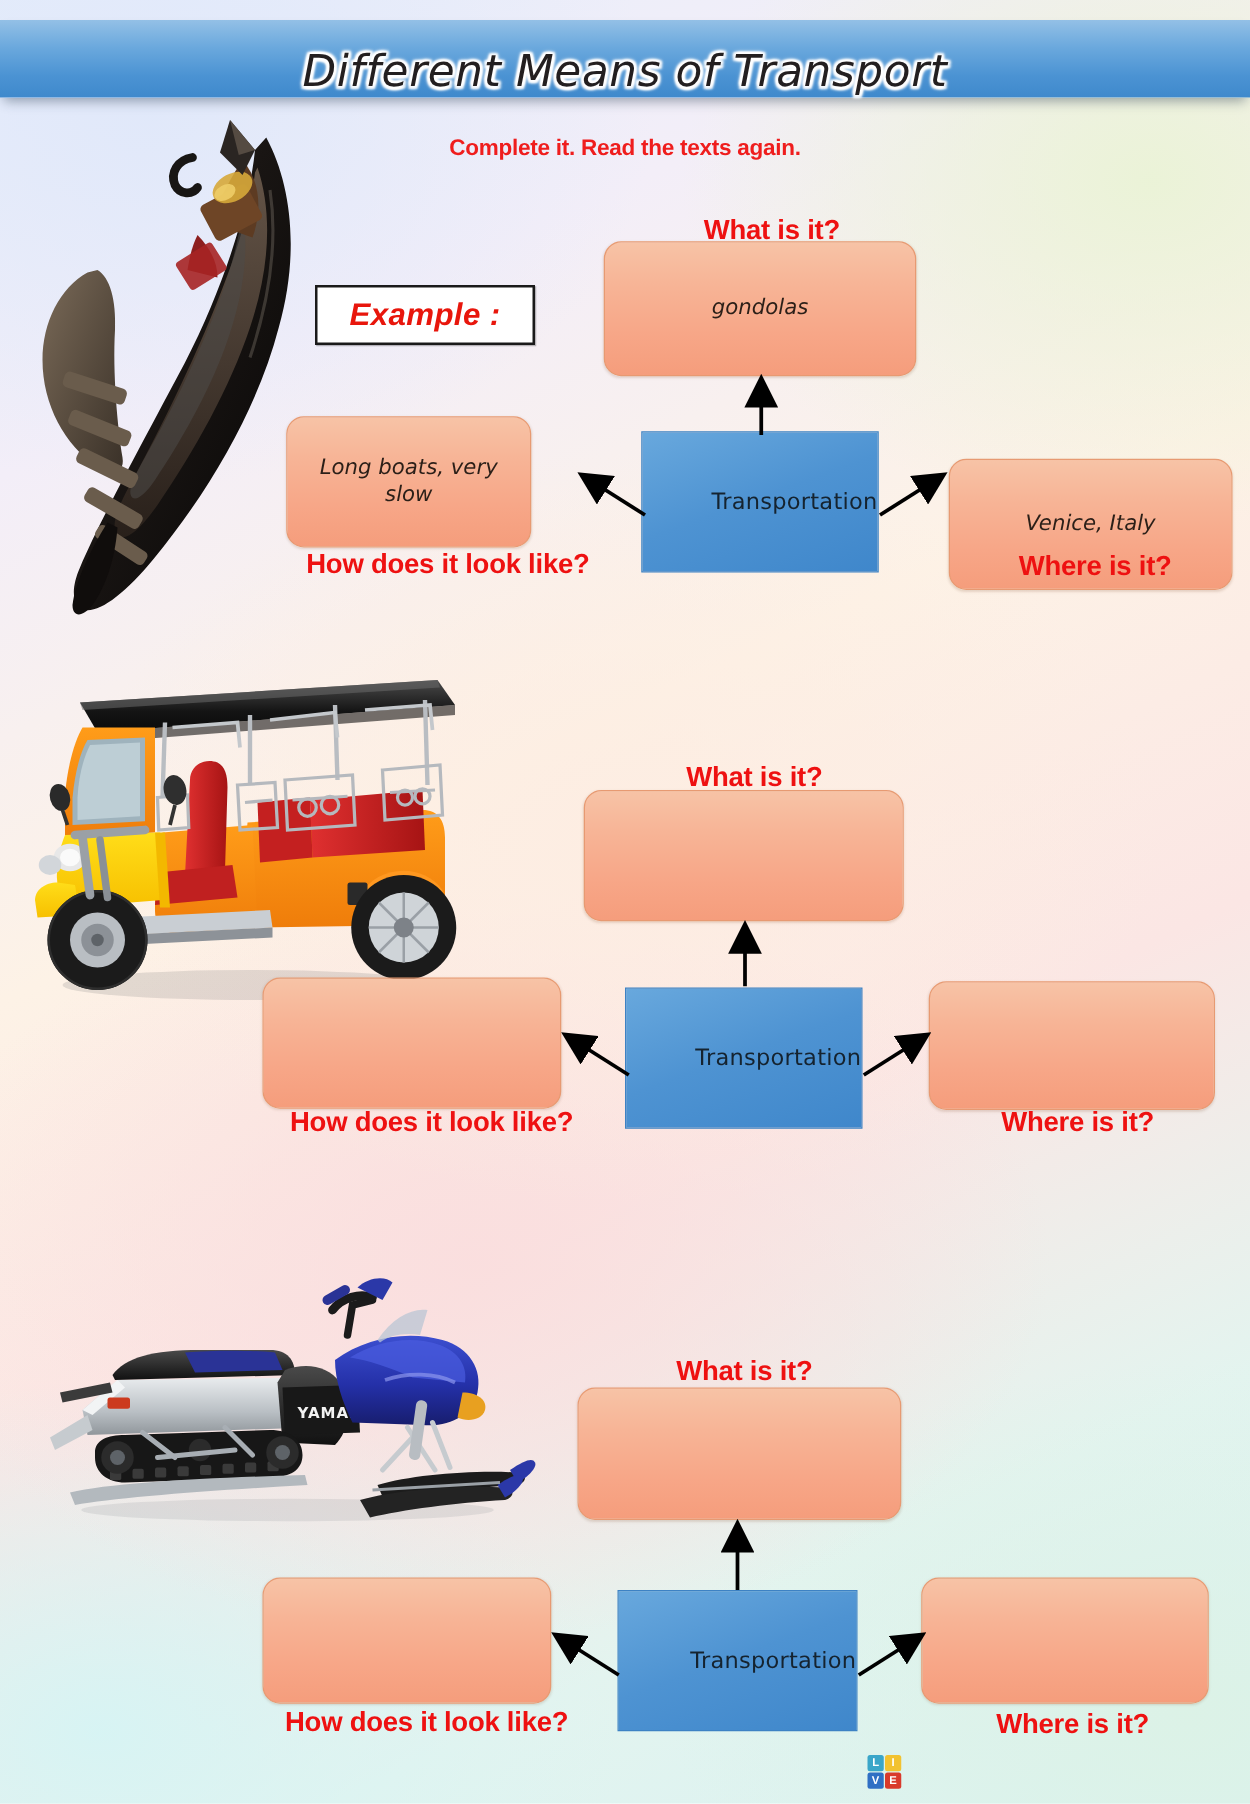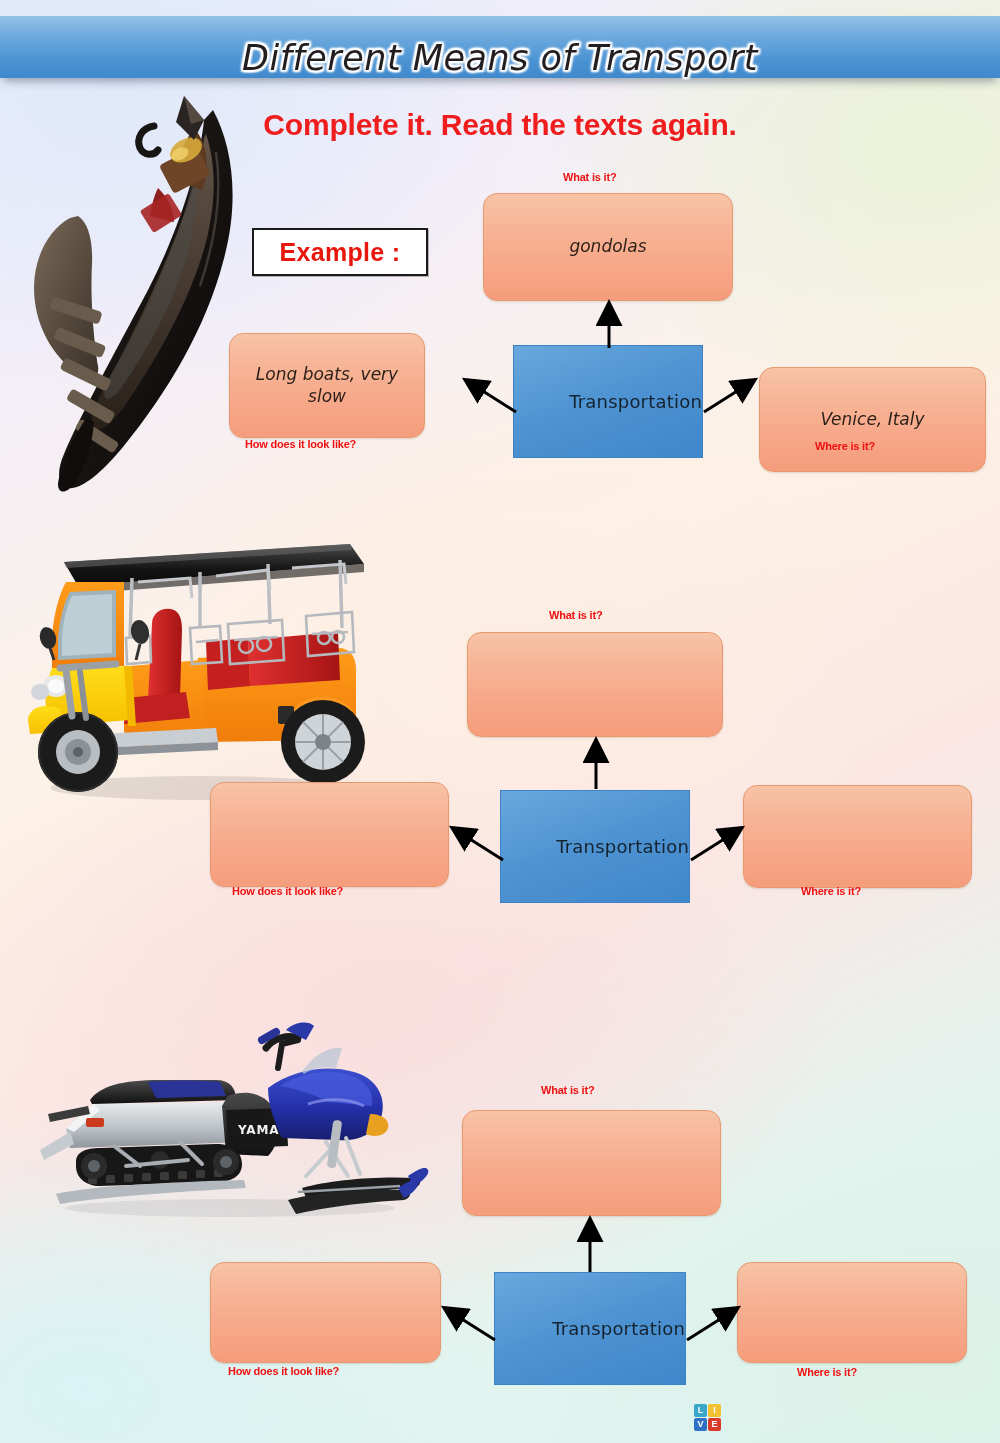--- a/index.html
+++ b/index.html
@@ -50,49 +50,50 @@
        0 0 5px #fff;
     white-space: nowrap;
   }
 
   
   .subtitle {
     position: absolute;
     left: 0; top: 108px;
     width: 1000px;
     text-align: center;
-    font-size: 30px;
+    font-size: 18px;
     font-weight: bold;
     color: #ef1d1d;
     letter-spacing: -0.2px;
   }
 
   
   .example-chip {
     position: absolute;
     left: 252px; top: 228px;
     width: 176px; height: 48px;
     background: #ffffff;
     border: 2px solid #1a1a1a;
     display: flex; align-items: center; justify-content: center;
     box-shadow: 1px 1px 0 rgba(0,0,0,0.25);
   }
   .example-chip span {
     font-size: 25px;
     font-weight: bold;
+    font-style: italic;
     color: #e8160c;
     letter-spacing: 0.3px;
   }
 
   
   .diagram { position: absolute; }
 
   .qlabel {
     position: absolute;
-    font-size: 11px;
+    font-size: 22px;
     font-weight: bold;
     color: #ee1111;
     white-space: nowrap;
     letter-spacing: -0.2px;
   }
 
   .abox {
     position: absolute;
     border-radius: 14px;
     border: 1.6px solid #e79a72;

